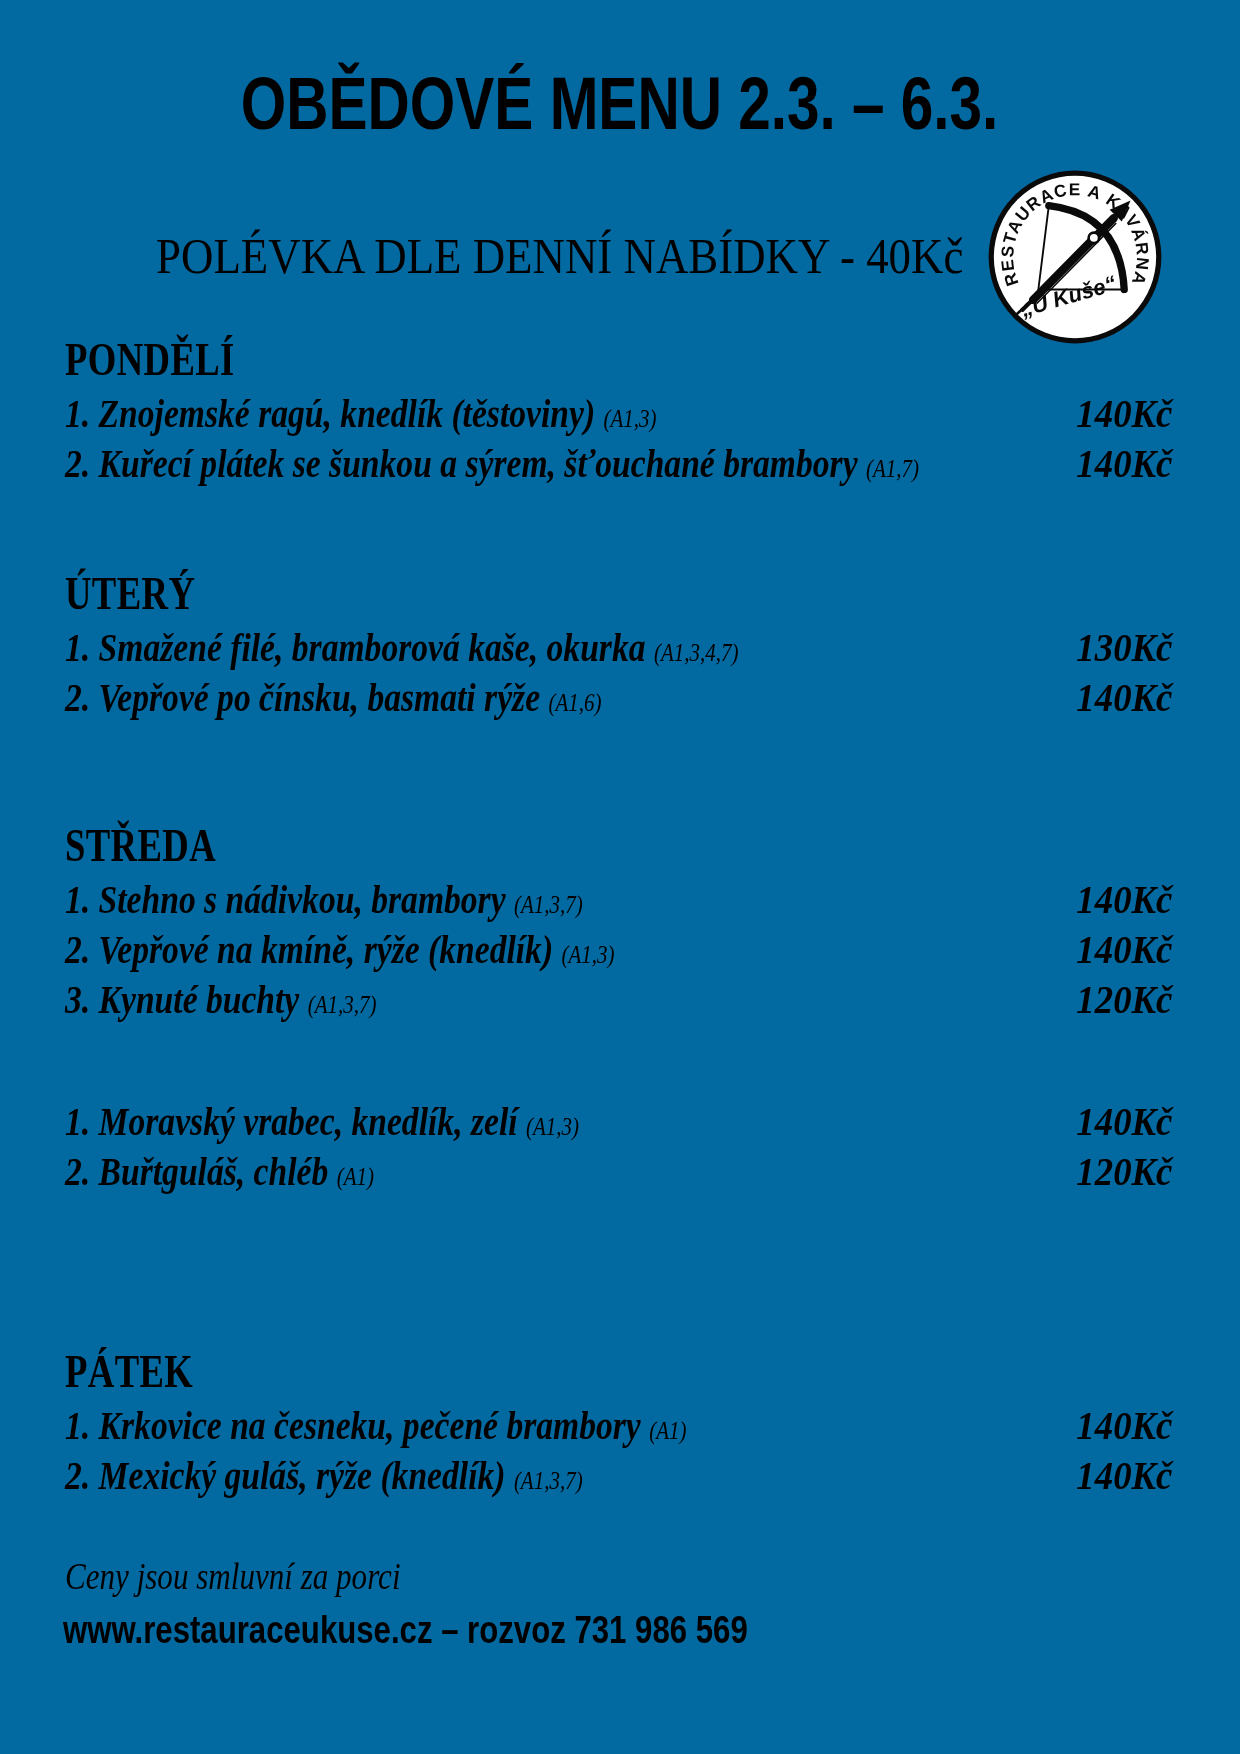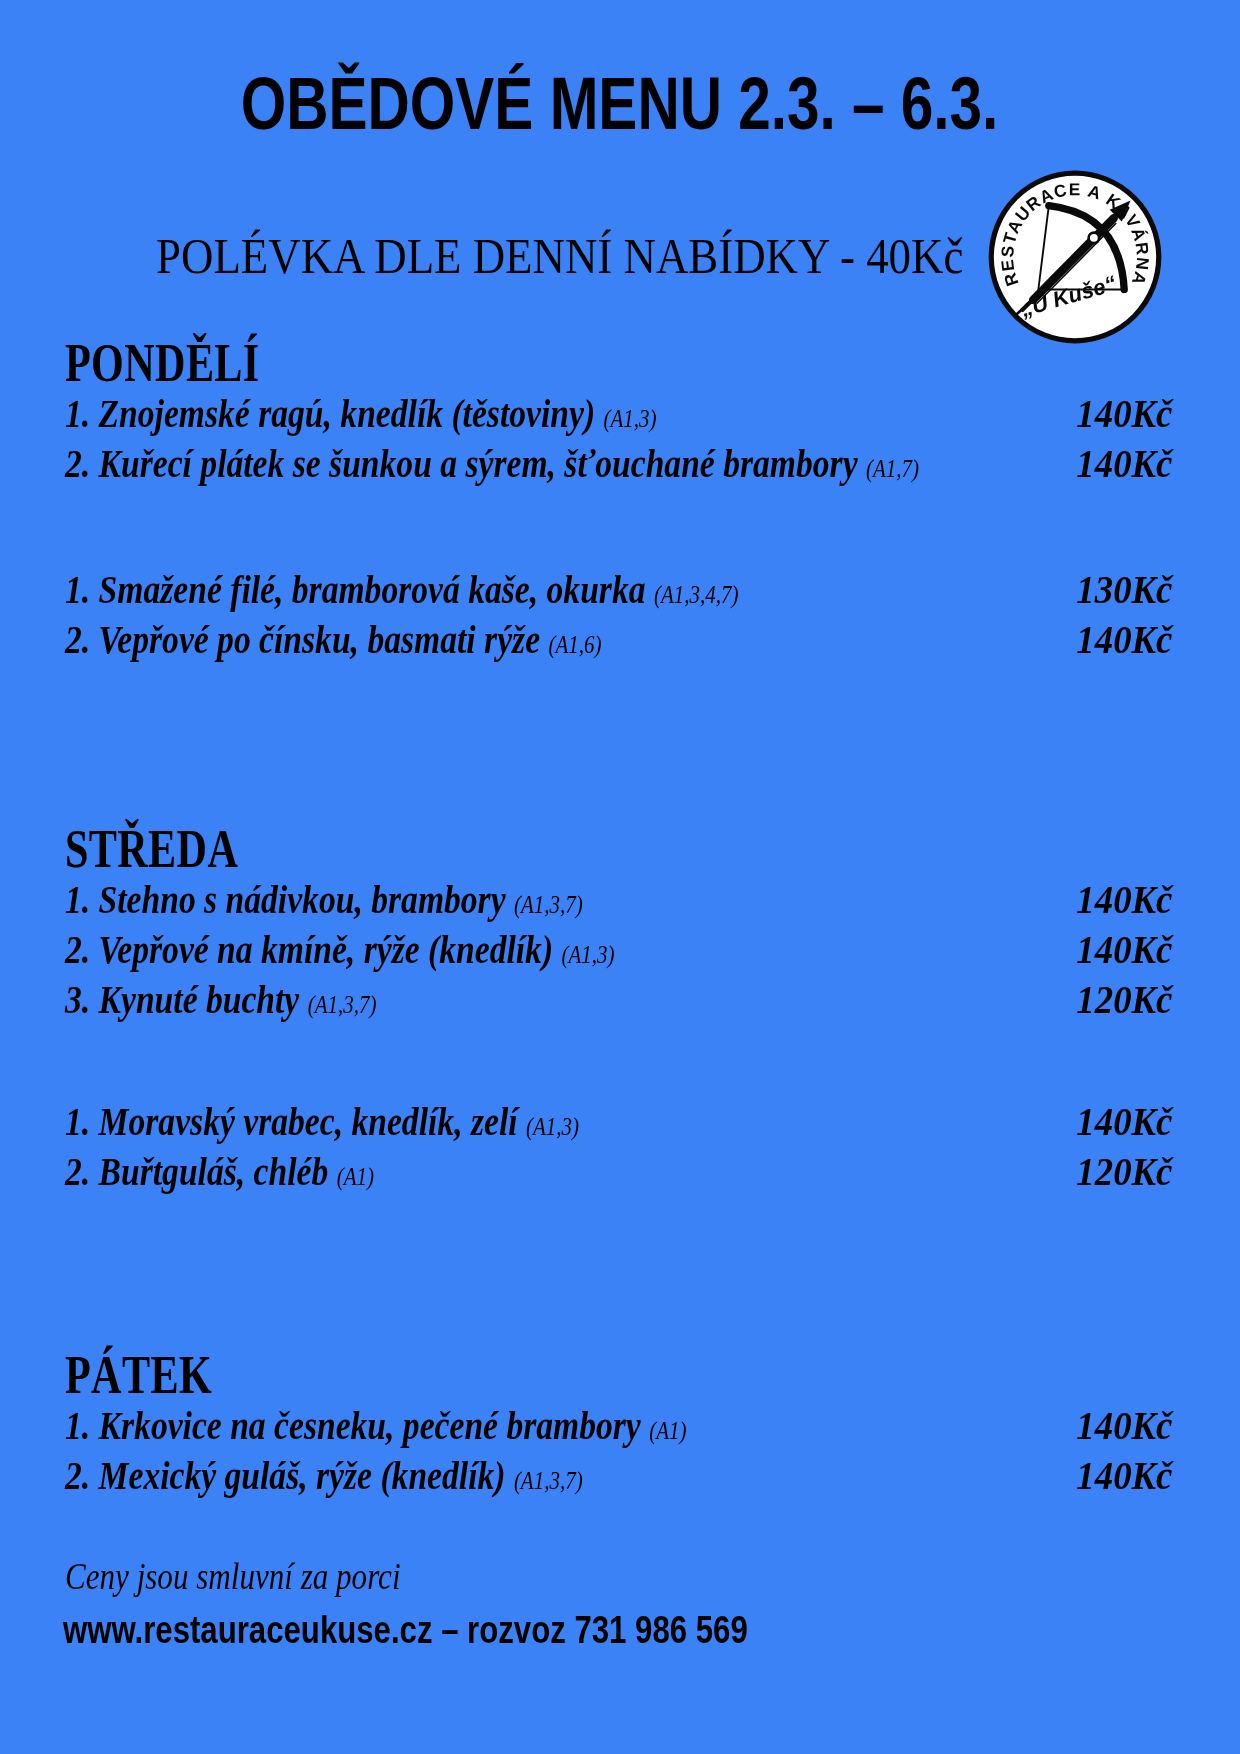--- a/index.html
+++ b/index.html
@@ -1,18 +1,18 @@
 <!DOCTYPE html>
 <html><head>
 <meta charset="utf-8">
 <style>
   html,body { margin:0; padding:0; background:#ffffff; }
   .page {
     position:relative; width:1240px; height:1754px;
-    background:#3b82f6; color:#000;
+    background:#0369a1; color:#000;
     font-family:"Liberation Serif", serif;
     overflow:hidden;
   }
 
   
   .title-wrap { position:absolute; top:60px; left:0; width:1240px; text-align:center; }
   .title {
     display:inline-block; white-space:nowrap;
     font-family:"Liberation Sans", sans-serif; font-weight:700; font-size:75px;
     transform:scaleX(0.78); transform-origin:50% 50%;
@@ -23,21 +23,21 @@
   .logo text { fill:#0a0a0a; }
   .logo .arc-text { font-family:"Liberation Sans", sans-serif; font-weight:700; font-size:16.5px; letter-spacing:1.1px; }
   .logo .bottom-text { font-family:"Liberation Sans", sans-serif; font-weight:700; font-style:italic; font-size:21px; }
 
   
   .soup { position:absolute; top:227px; left:60px; width:1000px; text-align:center; font-size:51px; }
   .soup span { display:inline-block; white-space:nowrap; transform:scaleX(0.88); transform-origin:50% 50%; }
 
   
   .day { position:absolute; left:65px; width:1107px; }
-  .day h2 { margin:0; height:58px; font-size:54px; font-weight:700; letter-spacing:0.5px; }
+  .day h2 { margin:0; height:58px; font-size:47px; font-weight:700; letter-spacing:0.5px; }
   .day h2 span { display:inline-block; white-space:nowrap; transform:scaleX(0.78); transform-origin:0 50%; }
   .row { position:relative; height:50px; }
   .dish {
     position:absolute; left:0; top:0; white-space:nowrap;
     font-size:40px; font-weight:700; font-style:italic;
     transform:scaleX(0.84); transform-origin:0 0;
   }
   .allerg { font-size:25px; font-weight:400; font-style:italic; margin-left:10px; }
   .price {
     position:absolute; right:0; top:0; white-space:nowrap;
@@ -99,20 +99,21 @@
       <span class="dish"><span>1. Znojemské ragú, knedlík (těstoviny)</span><span class="allerg">(A1,3)</span></span>
       <span class="price">140Kč</span>
     </div>
     <div class="row">
       <span class="dish"><span>2. Kuřecí plátek se šunkou a sýrem, šťouchané brambory</span><span class="allerg">(A1,7)</span></span>
       <span class="price">140Kč</span>
     </div>
   </section>
 
   <section class="day" style="top:566px">
+    <h2><span>ÚTERÝ</span></h2>
     <div class="row">
       <span class="dish"><span>1. Smažené filé, bramborová kaše, okurka</span><span class="allerg">(A1,3,4,7)</span></span>
       <span class="price">130Kč</span>
     </div>
     <div class="row">
       <span class="dish"><span>2. Vepřové po čínsku, basmati rýže</span><span class="allerg">(A1,6)</span></span>
       <span class="price">140Kč</span>
     </div>
   </section>
 

